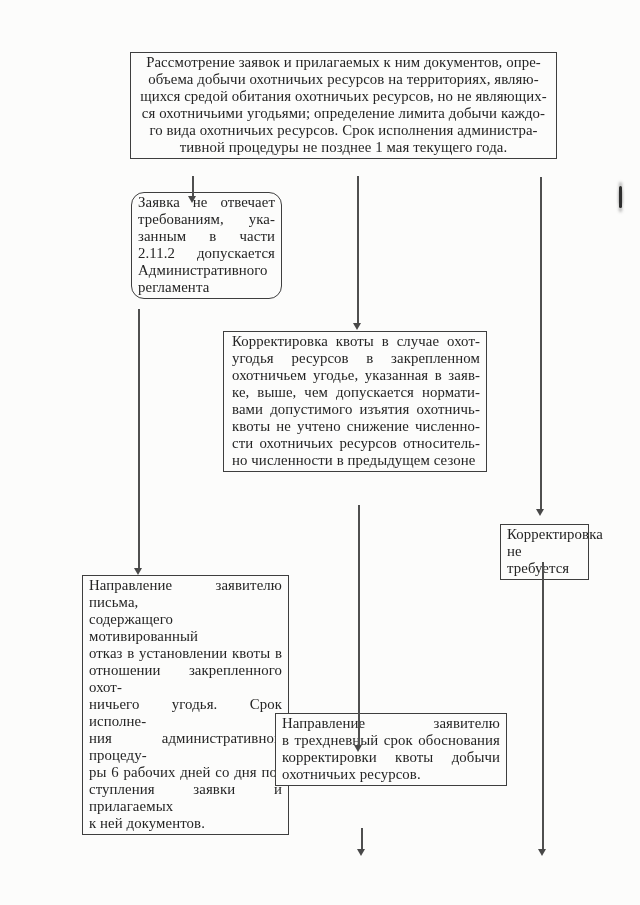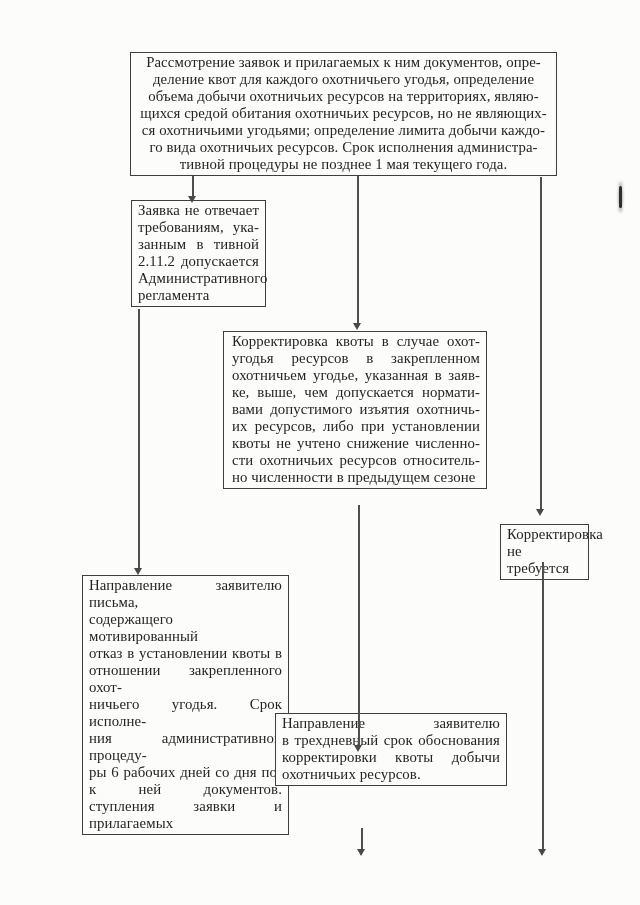--- a/index.html
+++ b/index.html
@@ -26,21 +26,21 @@
     color: #242424;
     letter-spacing: 0.1px;
   }
   .node .line { white-space: normal; }
   .node.justify .line { text-align: justify; text-align-last: justify; }
   .node.justify .line:last-child { text-align-last: left; }
   .node.center .line { text-align: center; text-align-last: center; }
   .node.left .line { text-align: left; }
 
   #node-review            { left: 130px; top: 52px;  width: 427px; }
-  #node-claim-rejected    { left: 131px; top: 200px; width: 135px; }
+  #node-claim-rejected    { left: 131px; top: 192px; width: 151px; border-radius: 13px; }
   #node-quota-adjustment  { left: 223px; top: 331px; width: 264px; padding-left: 8px; }
   #node-no-adjustment     { left: 500px; top: 524px; width: 89px; }
   #node-refusal-letter    { left: 82px;  top: 575px; width: 207px; }
   #node-send-justification{ left: 275px; top: 713px; width: 232px; }
 
   .vline {
     position: absolute;
     width: 1.5px;
     background: #4f4f4f;
   }
@@ -83,64 +83,62 @@
     box-shadow: 0 -4px 3px rgba(90,90,90,.45), 0 4px 3px rgba(90,90,90,.45);
   }
 </style>
 </head>
 <body>
 
 <div id="page">
 
   <div class="node center" id="node-review">
       <div class="line">Рассмотрение заявок и прилагаемых к ним документов, опре-</div>
-      <div class="line">деление квот для каждого охотничьего угодья, определение</div>
       <div class="line">объема добычи охотничьих ресурсов на территориях, являю-</div>
       <div class="line">щихся средой обитания охотничьих ресурсов, но не являющих-</div>
       <div class="line">ся охотничьими угодьями; определение лимита добычи каждо-</div>
       <div class="line">го вида охотничьих ресурсов. Срок исполнения администра-</div>
       <div class="line">тивной процедуры не позднее 1 мая текущего года.</div>
     </div>
 
   <div class="node justify" id="node-claim-rejected">
       <div class="line">Заявка не отвечает</div>
       <div class="line">требованиям, ука-</div>
-      <div class="line">занным в тивной</div>
+      <div class="line">занным в части</div>
       <div class="line">2.11.2 допускается</div>
       <div class="line">Административного</div>
       <div class="line">регламента</div>
     </div>
 
   <div class="node justify" id="node-quota-adjustment">
       <div class="line">Корректировка квоты в случае охот-</div>
       <div class="line">угодья ресурсов в закрепленном</div>
       <div class="line">охотничьем угодье, указанная в заяв-</div>
       <div class="line">ке, выше, чем допускается нормати-</div>
       <div class="line">вами допустимого изъятия охотничь-</div>
-      <div class="line">их ресурсов, либо при установлении</div>
       <div class="line">квоты не учтено снижение численно-</div>
       <div class="line">сти охотничьих ресурсов относитель-</div>
       <div class="line">но численности в предыдущем сезоне</div>
     </div>
 
   <div class="node left" id="node-no-adjustment">
       <div class="line">Корректировка</div>
       <div class="line">не требуется</div>
     </div>
 
   <div class="node justify" id="node-refusal-letter">
       <div class="line">Направление заявителю письма,</div>
       <div class="line">содержащего мотивированный</div>
       <div class="line">отказ в установлении квоты в</div>
       <div class="line">отношении закрепленного охот-</div>
       <div class="line">ничьего угодья. Срок исполне-</div>
       <div class="line">ния административной процеду-</div>
       <div class="line">ры 6 рабочих дней со дня по-</div>
+      <div class="line">ступления заявки и прилагаемых</div>
       <div class="line">к ней документов.</div>
-      <div class="line">ступления заявки и прилагаемых</div>
     </div>
 
   <div class="node justify" id="node-send-justification">
       <div class="line">Направление заявителю</div>
       <div class="line">в трехдневный срок обоснования</div>
       <div class="line">корректировки квоты добычи</div>
       <div class="line">охотничьих ресурсов.</div>
     </div>
 
   <div class="vline" id="c1-line"></div>

